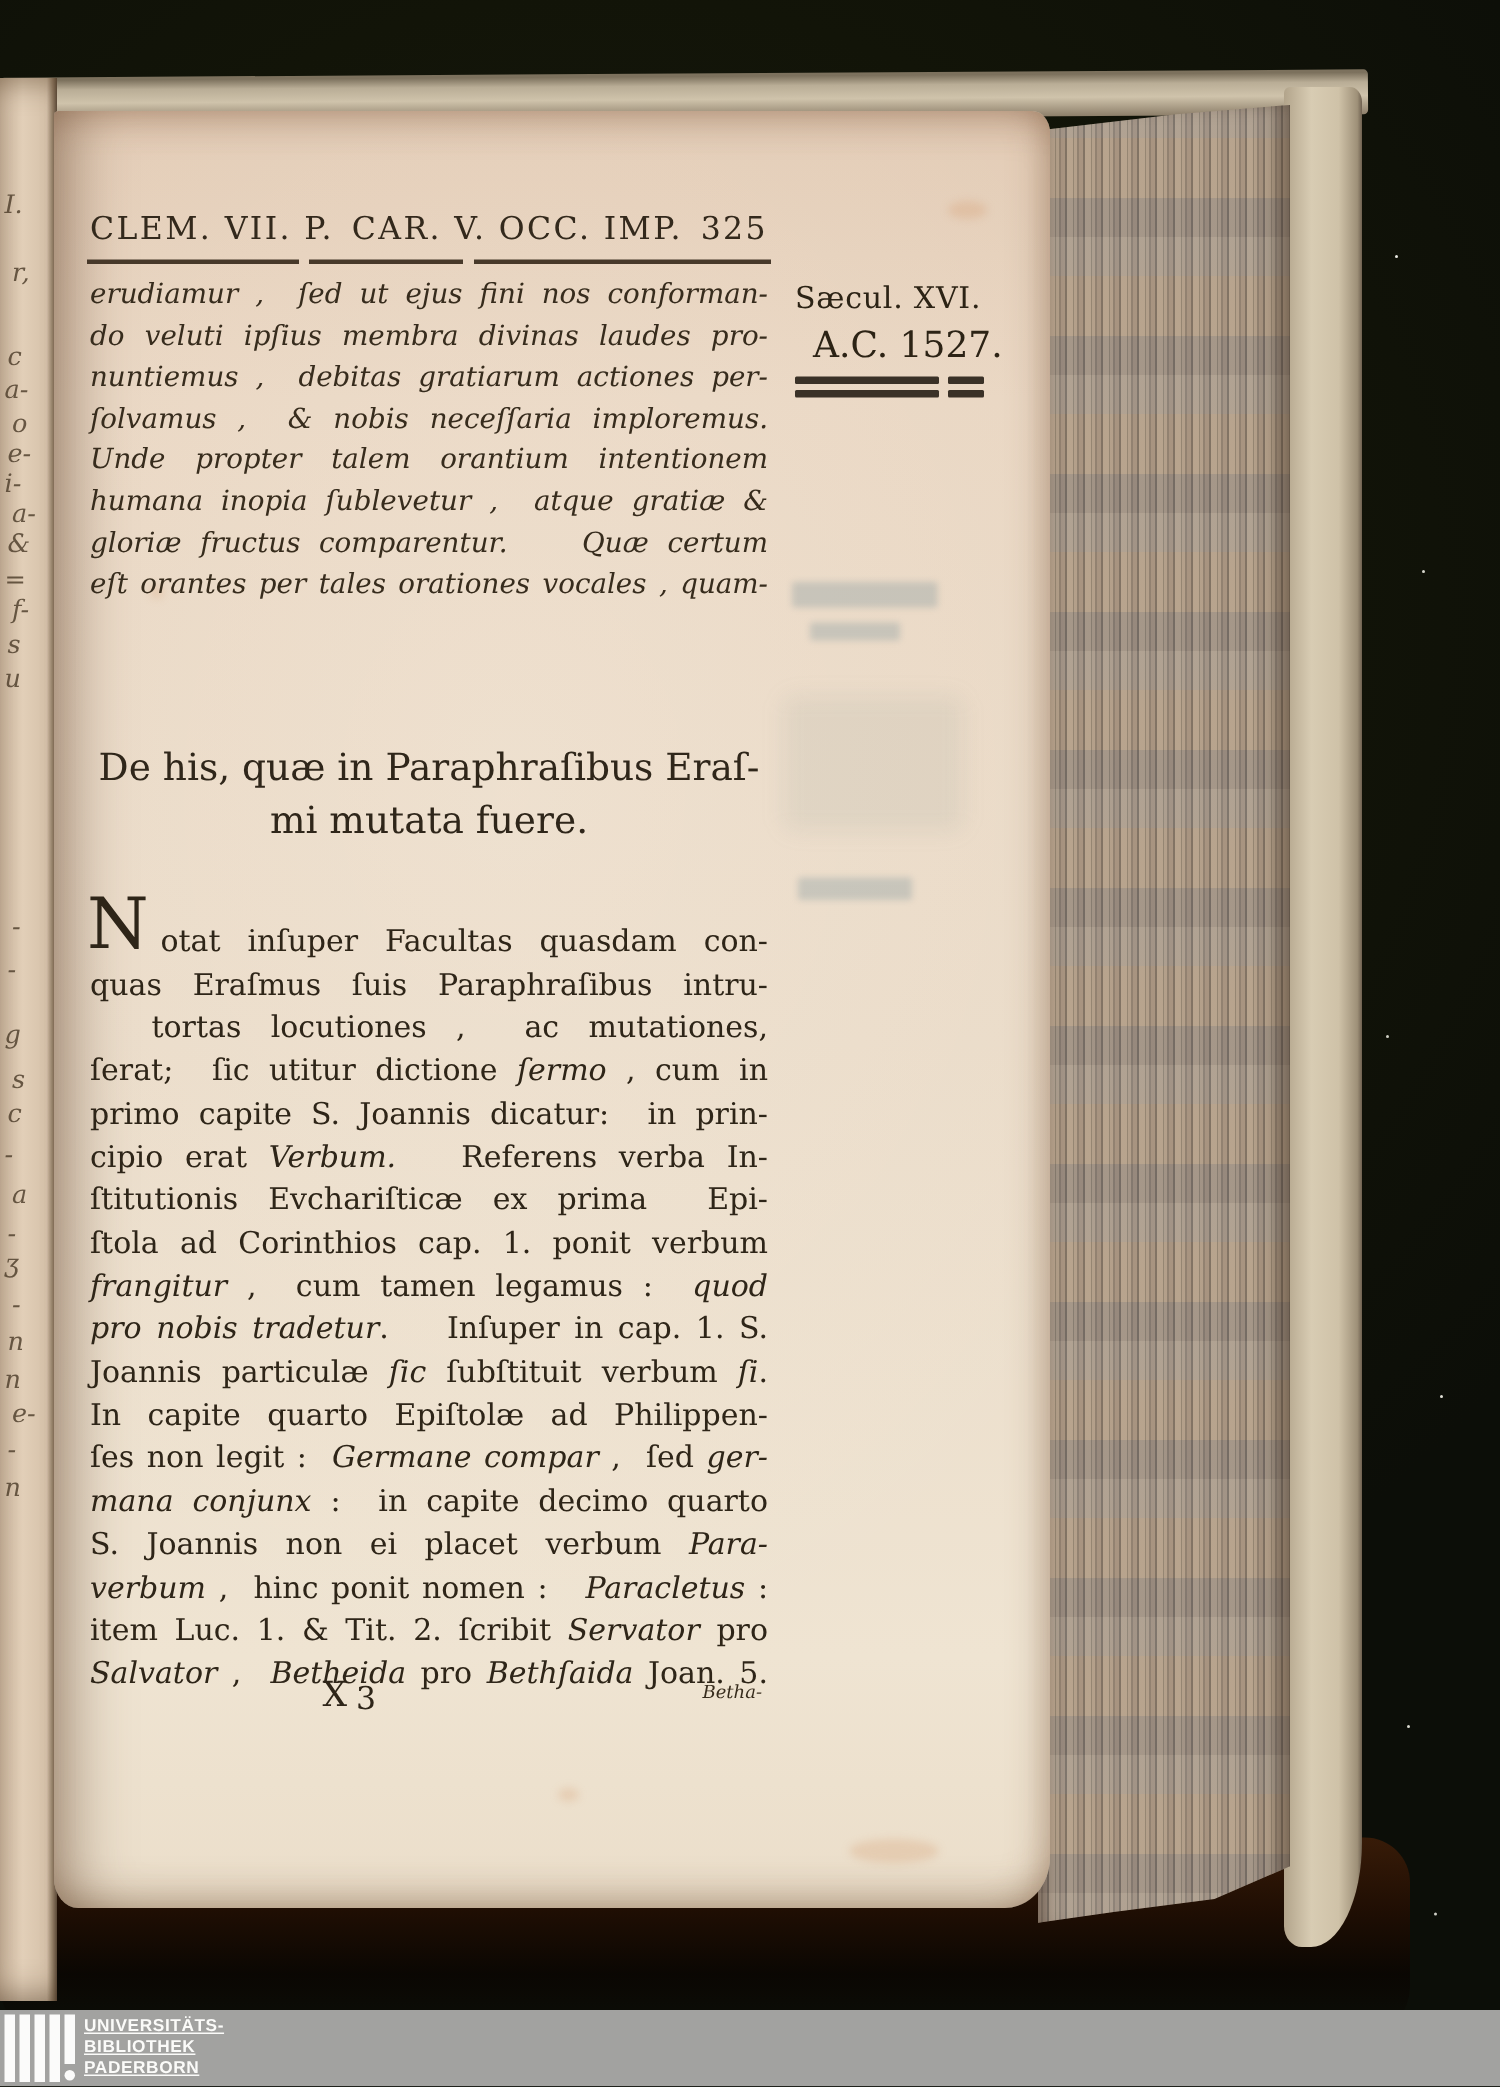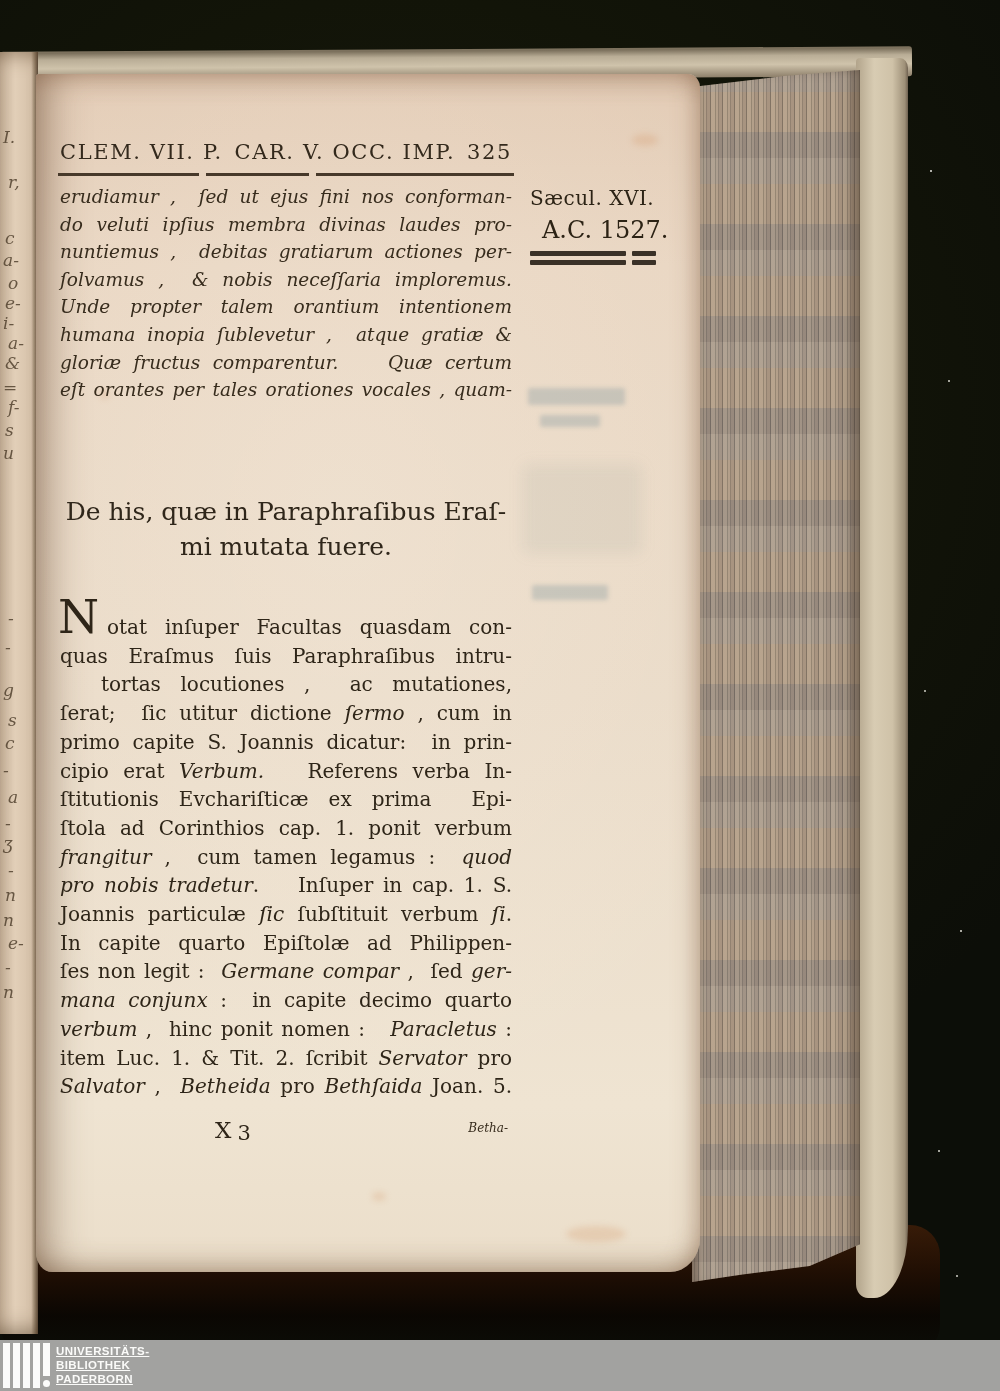--- a/index.html
+++ b/index.html
@@ -160,20 +160,21 @@
           <div class="tline"><span>primo capite S. Joannis dicatur:  in prin-</span></div>
           <div class="tline"><span>cipio erat </span><span class="it">Verbum.</span><span>   Referens verba In-</span></div>
           <div class="tline"><span>ſtitutionis Evchariſticæ ex prima  Epi-</span></div>
           <div class="tline"><span>ſtola ad Corinthios cap. 1. ponit verbum</span></div>
           <div class="tline"><span class="it">frangitur</span><span> ,  cum tamen legamus :  </span><span class="it">quod</span></div>
           <div class="tline"><span class="it">pro nobis tradetur</span><span>.    Inſuper in cap. 1. S.</span></div>
           <div class="tline"><span>Joannis particulæ </span><span class="it">ſic</span><span> ſubſtituit verbum </span><span class="it">ſi</span><span>.</span></div>
           <div class="tline"><span>In capite quarto Epiſtolæ ad Philippen-</span></div>
           <div class="tline"><span>ſes non legit :  </span><span class="it">Germane compar</span><span> ,  ſed </span><span class="it">ger-</span></div>
           <div class="tline"><span class="it">mana conjunx</span><span> :  in capite decimo quarto</span></div>
+          <div class="tline"><span>S. Joannis non ei placet verbum </span><span class="it">Para-</span></div>
           <div class="tline"><span class="it">verbum</span><span> ,  hinc ponit nomen :   </span><span class="it">Paracletus</span><span> :</span></div>
           <div class="tline"><span>item Luc. 1. &amp; Tit. 2. ſcribit </span><span class="it">Servator</span><span> pro</span></div>
           <div class="tline"><span class="it">Salvator</span><span> ,  </span><span class="it">Betheida</span><span> pro </span><span class="it">Bethſaida</span><span> Joan. 5.</span></div>
         </div>
 
       <div class="footer-sig">
         <span>X</span><span class="three">3</span>
       </div>
       <div class="catchword">Betha-</div>
 

